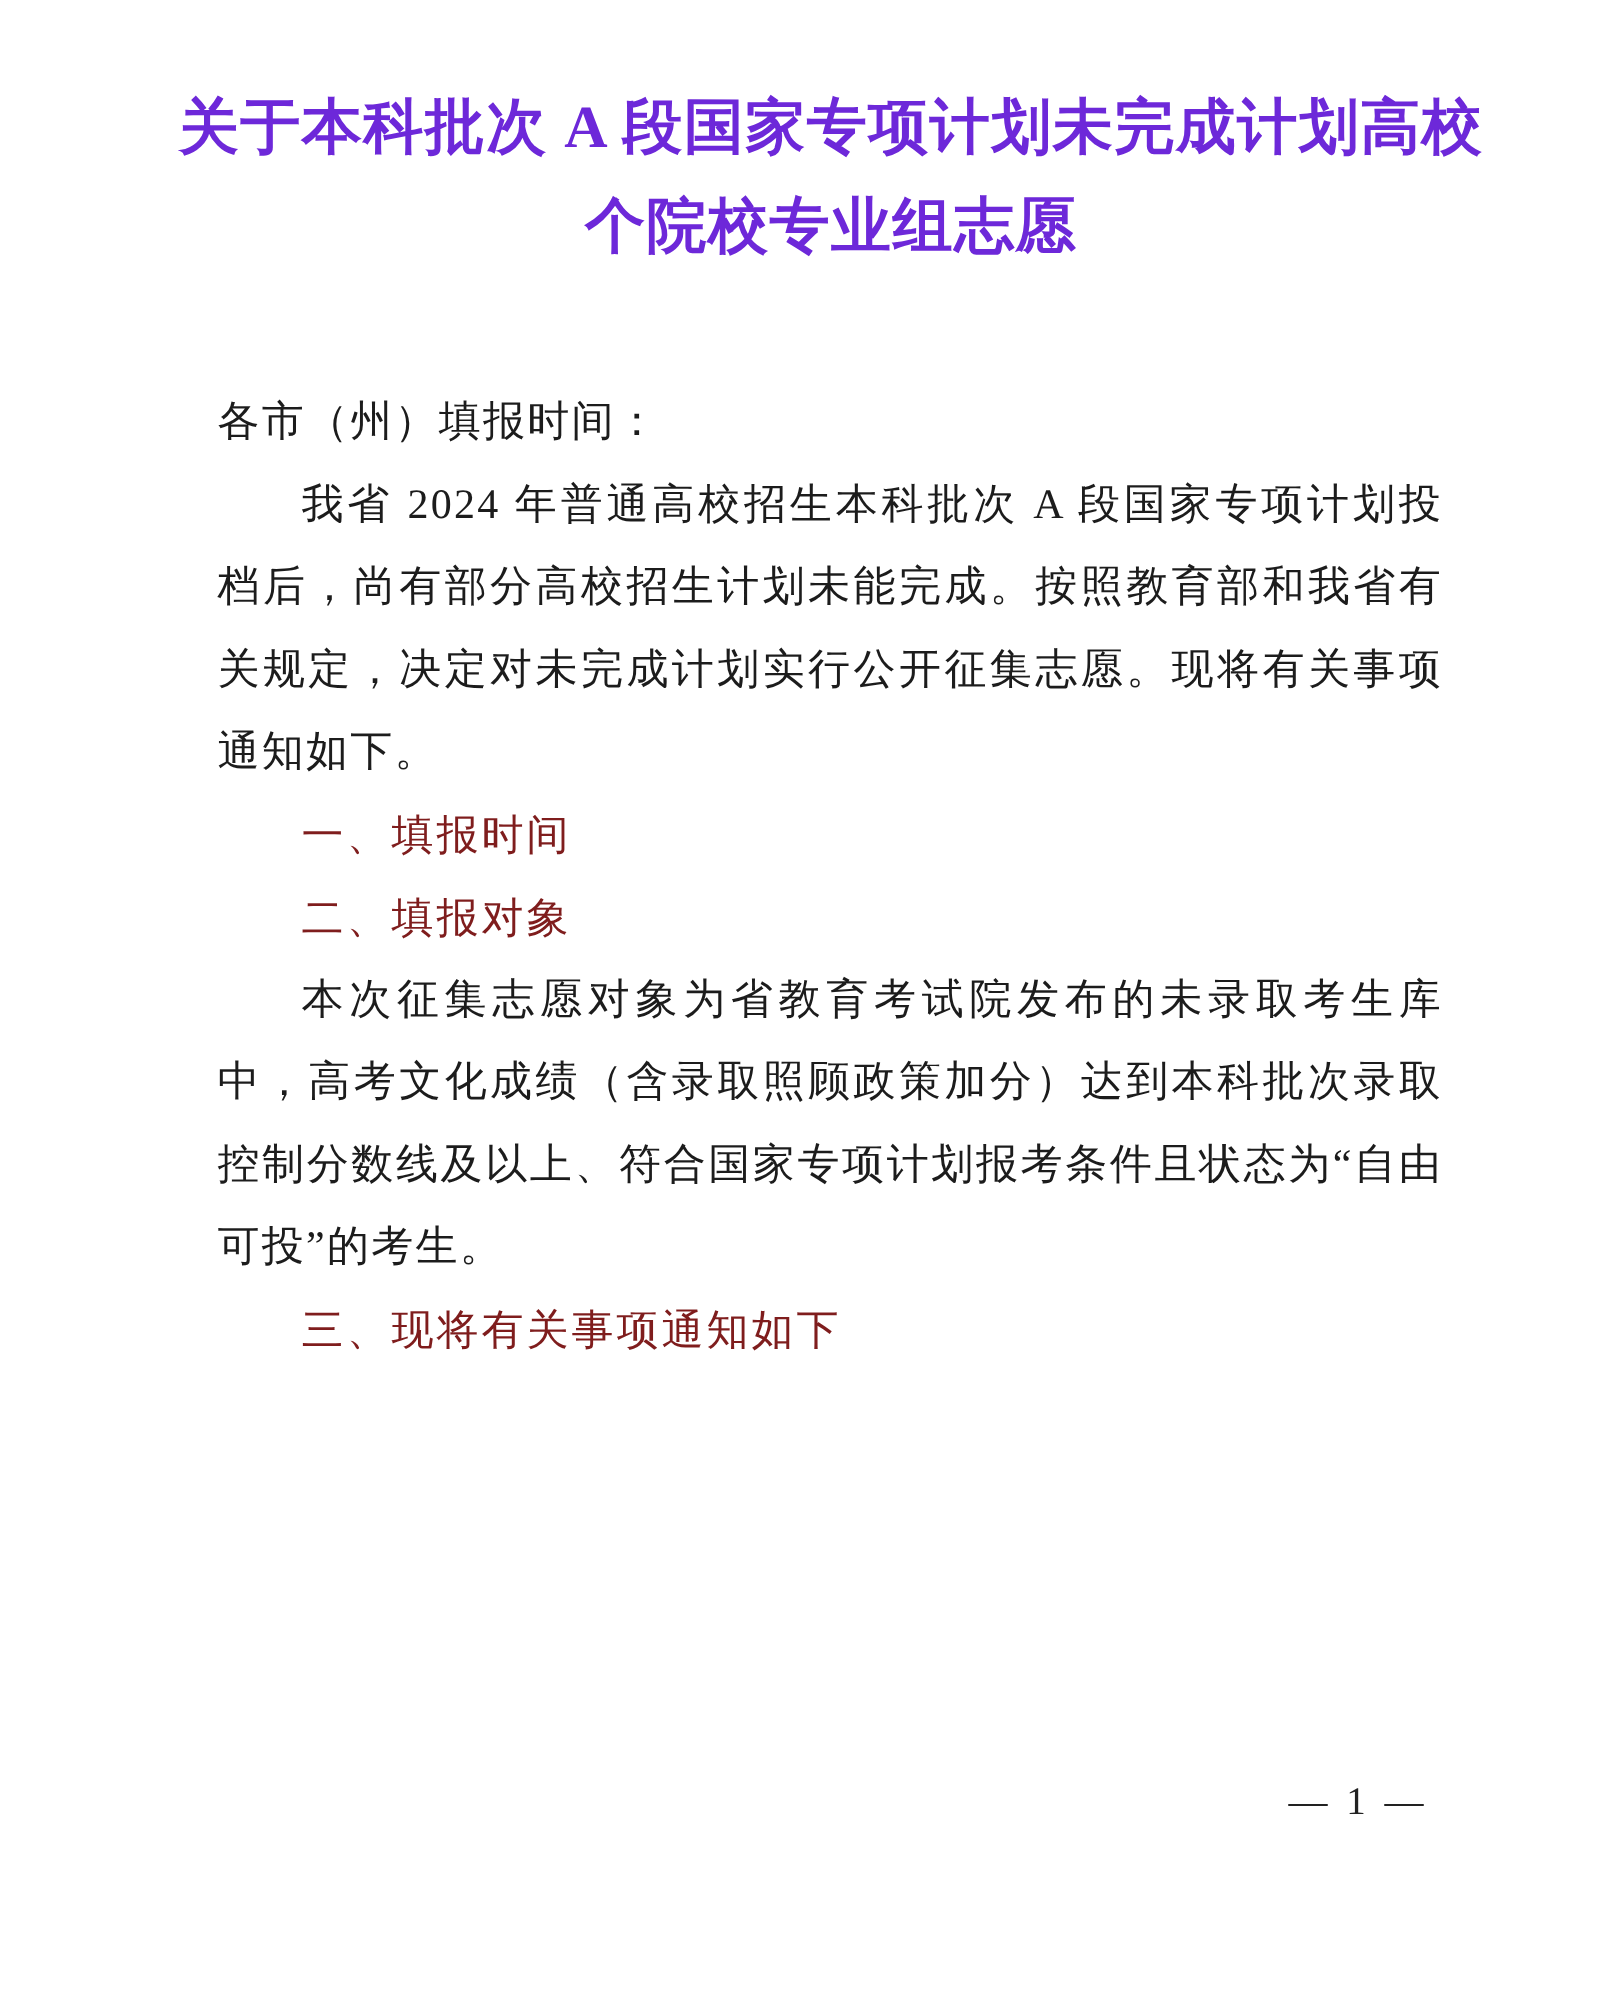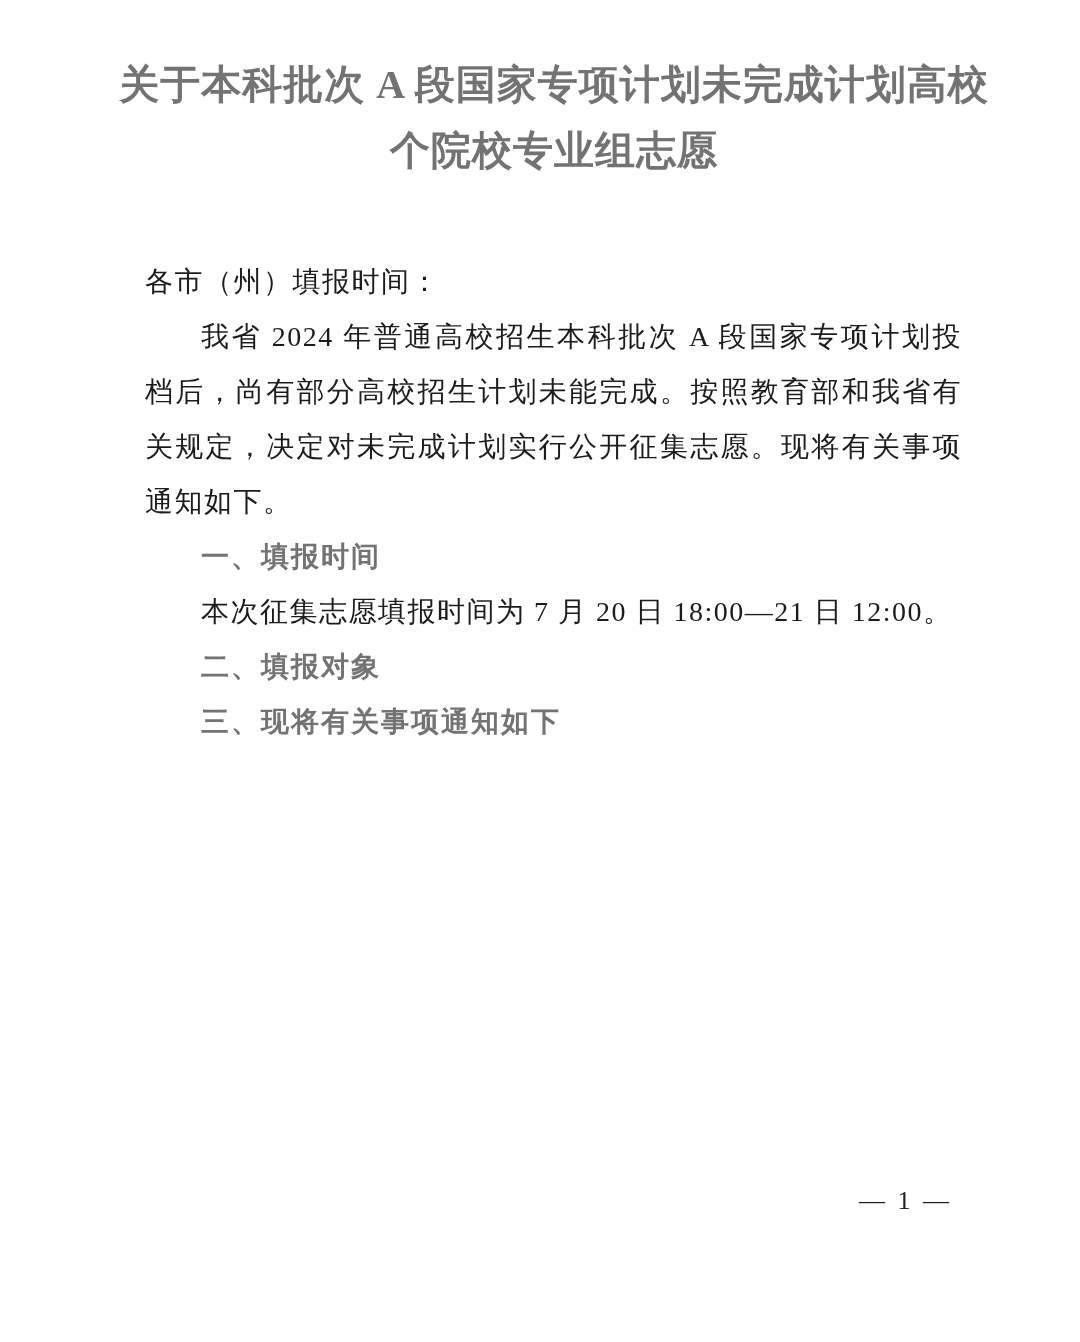--- a/index.html
+++ b/index.html
@@ -19,21 +19,21 @@
     box-sizing: border-box;
   }
   .title {
     margin: 0;
     padding: 52px 60px 0 88px;
     text-align: center;
     font-family: "Liberation Serif", serif;
     font-weight: bold;
     font-size: 40px;
     line-height: 66px;
-    color: #737373;
+    color: #6d28d9;
     letter-spacing: 1px;
   }
   .title-line {
     display: block;
   }
   .doc-body {
     margin-top: 70px;
     padding: 0 118px 0 145px;
     font-size: 28px;
     line-height: 55px;
@@ -46,26 +46,26 @@
     padding: 0;
   }
   .salutation {
     text-indent: 0;
   }
   .para {
     text-indent: 2em;
   }
   .heading {
     font-family: "Liberation Sans", sans-serif;
-    font-weight: 700;
+    font-weight: 400;
     font-size: 28px;
     line-height: 55px;
     text-indent: 2em;
     letter-spacing: 2px;
-    color: #737373;
+    color: #7f1d1d;
   }
   .page-number {
     position: absolute;
     top: 1186px;
     right: 128px;
     font-size: 26px;
     letter-spacing: 3px;
     color: #222222;
     font-family: "Liberation Serif", serif;
   }
@@ -81,24 +81,24 @@
   </h1>
 
   <div class="doc-body">
 
     <p class="salutation">各市（州）填报时间：</p>
 
     <p class="para">我省 2024 年普通高校招生本科批次 A 段国家专项计划投档后，尚有部分高校招生计划未能完成。按照教育部和我省有关规定，决定对未完成计划实行公开征集志愿。现将有关事项通知如下。</p>
 
     <h2 class="heading">一、填报时间</h2>
 
-    <p class="para">本次征集志愿填报时间为 7 月 20 日 18:00—21 日 12:00。</p>
 
     <h2 class="heading">二、填报对象</h2>
 
+    <p class="para">本次征集志愿对象为省教育考试院发布的未录取考生库中，高考文化成绩（含录取照顾政策加分）达到本科批次录取控制分数线及以上、符合国家专项计划报考条件且状态为“自由可投”的考生。</p>
 
     <h2 class="heading">三、现将有关事项通知如下</h2>
 
 
   </div>
 
   <div class="page-number">— 1 —</div>
 
 </div>
 

